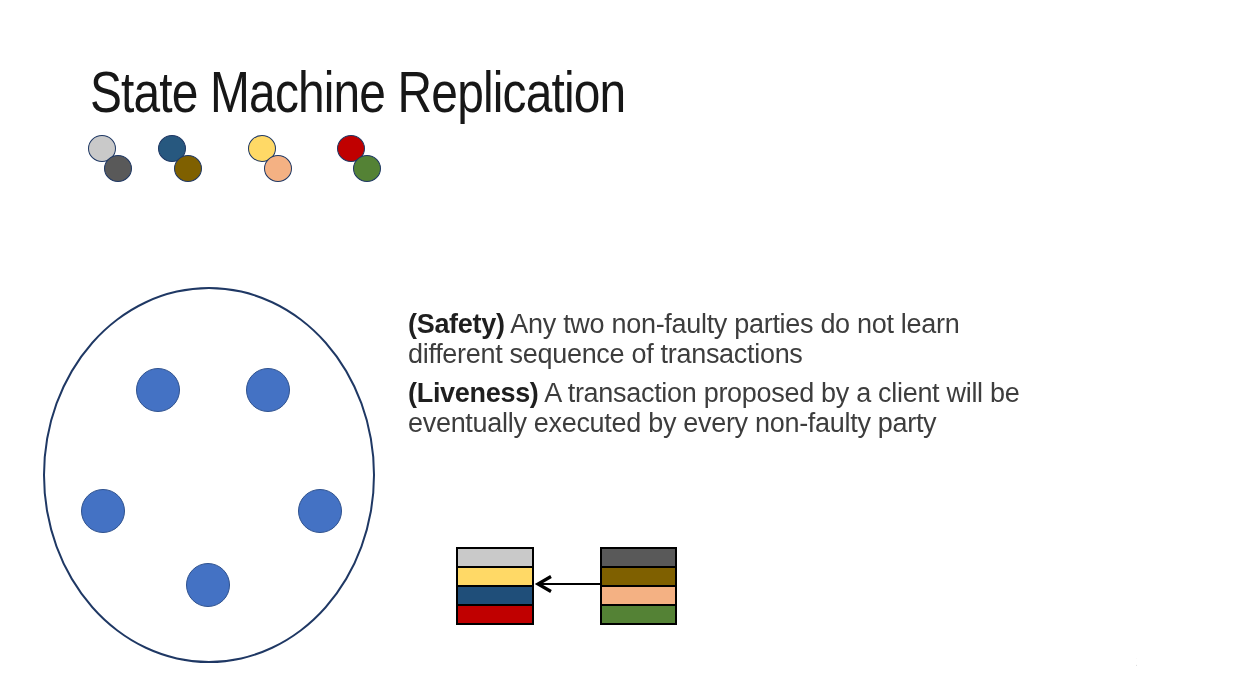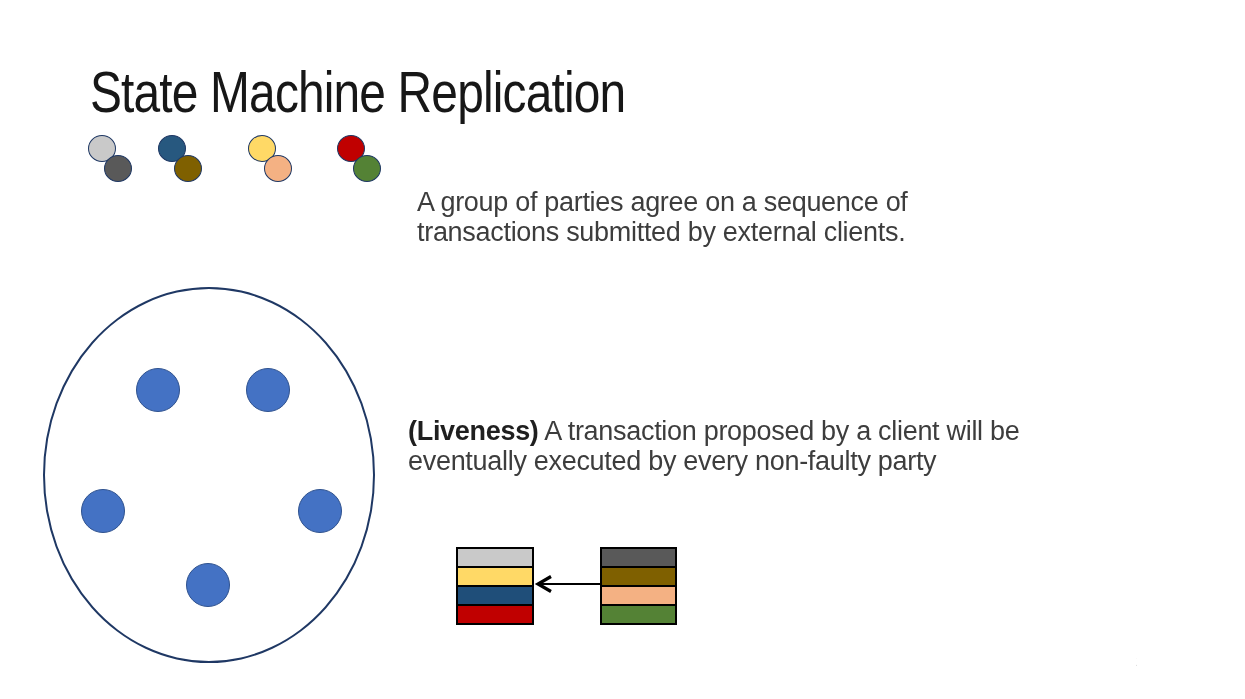--- a/index.html
+++ b/index.html
@@ -62,21 +62,21 @@
   .para{
     position:absolute;
     white-space:pre-line;
     font-size:27px;
     line-height:30px;
     color:#3d3d3d;
     letter-spacing:-0.3px;
   }
   .para-intro{left:417px;top:187px;width:640px;}
   .para-safety{left:408px;top:309px;width:720px;}
-  .para-liveness{left:408px;top:416px;width:770px;}
+  .para-liveness{left:408px;top:378px;width:770px;}
   .plabel{font-weight:700;color:#1f1f1f;}
   
   .log-stack{position:absolute;top:547px;display:flex;flex-direction:column;}
   .log-left{left:456px;width:78px;}
   .log-right{left:600px;width:77px;}
   .log-segment{
     height:21px;
     border:2px solid #000000;
     box-sizing:border-box;
     margin-top:-2px;
@@ -115,23 +115,23 @@
     <div class="pcirc bottom" style="background: rgb(84, 130, 53);"></div>
   </div>
 
   <div class="group-ellipse" style="border-color: rgb(31, 56, 100);"></div>
   <div class="member m1" style="background: rgb(68, 114, 196); border-color: rgb(47, 82, 143);"></div>
   <div class="member m2" style="background: rgb(68, 114, 196); border-color: rgb(47, 82, 143);"></div>
   <div class="member m3" style="background: rgb(68, 114, 196); border-color: rgb(47, 82, 143);"></div>
   <div class="member m4" style="background: rgb(68, 114, 196); border-color: rgb(47, 82, 143);"></div>
   <div class="member m5" style="background: rgb(68, 114, 196); border-color: rgb(47, 82, 143);"></div>
 
-  <div class="para para-intro">A group of parties agree on a sequence of
-transactions submitted by external clients.</div>
 
+  <div class="para para-safety"><span class="plabel">(Safety)</span><span> Any two non-faulty parties do not learn
+different sequence of transactions</span></div>
 
   <div class="para para-liveness"><span class="plabel">(Liveness)</span><span> A transaction proposed by a client will be
 eventually executed by every non-faulty party</span></div>
 
   <div class="log-stack log-left">
       <div class="log-segment" style="background: rgb(201, 201, 201);"></div>
       <div class="log-segment" style="background: rgb(255, 217, 102);"></div>
       <div class="log-segment" style="background: rgb(31, 78, 121);"></div>
       <div class="log-segment" style="background: rgb(192, 0, 0);"></div>
     </div>

